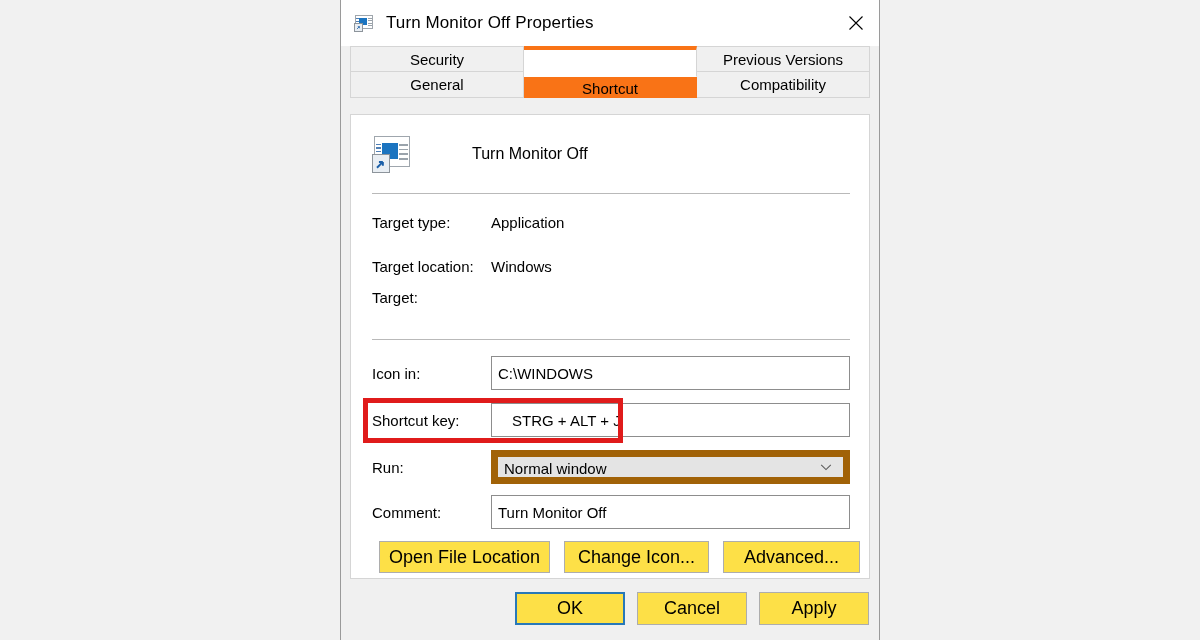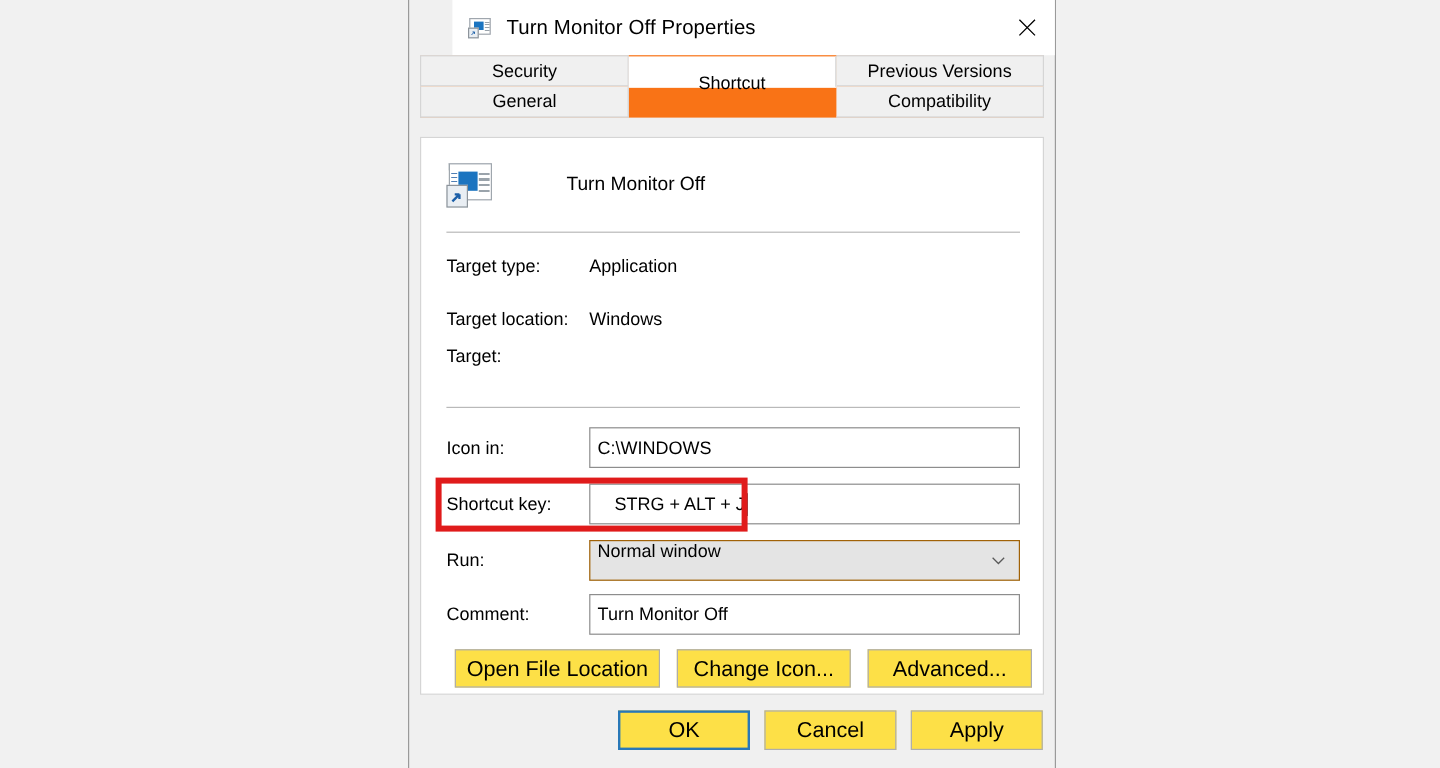--- a/index.html
+++ b/index.html
@@ -28,21 +28,20 @@
     box-sizing: border-box;
   }
 
   
   #titlebar {
     position: relative;
     height: 46px;
     background: #ffffff;
     display: flex;
     align-items: center;
-    margin-left: 36px;
   }
   #titlebar-icon {
     margin-left: 13px;
     width: 20px;
     height: 20px;
     position: relative;
     flex: none;
   }
   #title-text {
     margin-left: 12px;
@@ -142,22 +141,22 @@
     background: #ffffff;
     border-color: #d5d5d5;
     border-bottom-color: #ffffff;
     position: relative;
     z-index: 3;
   }
   .tab.active.tall {
     height: 27px;
     line-height: 26px;
     margin-top: -26px;
-    padding-top: 10px;
-    border-top: 1px solid #f97316;
+    padding-top: 26px;
+    border-top: 4px solid #f97316;
   }
 
   
   #panel {
     position: absolute;
     left: 9px;
     top: 114px;
     width: 520px;
     height: 465px;
     background: #ffffff;
@@ -239,25 +238,25 @@
     width: 1px;
     height: 19px;
     background: #000000;
     margin-left: 1px;
     vertical-align: middle;
   }
 
   .combobox {
     width: 362px;
     height: 34px;
-    border: 1px solid #a16207;
+    border: 7px solid #a16207;
     background: #e4e4e4;
     box-sizing: border-box;
     display: flex;
-    align-items: flex-start;
+    align-items: flex-end;
     padding-left: 6px;
     font-size: 15px;
     color: #000000;
     cursor: default;
     position: relative;
     white-space: nowrap;
   }
   .combo-arrow {
     position: absolute;
     right: 10px;

